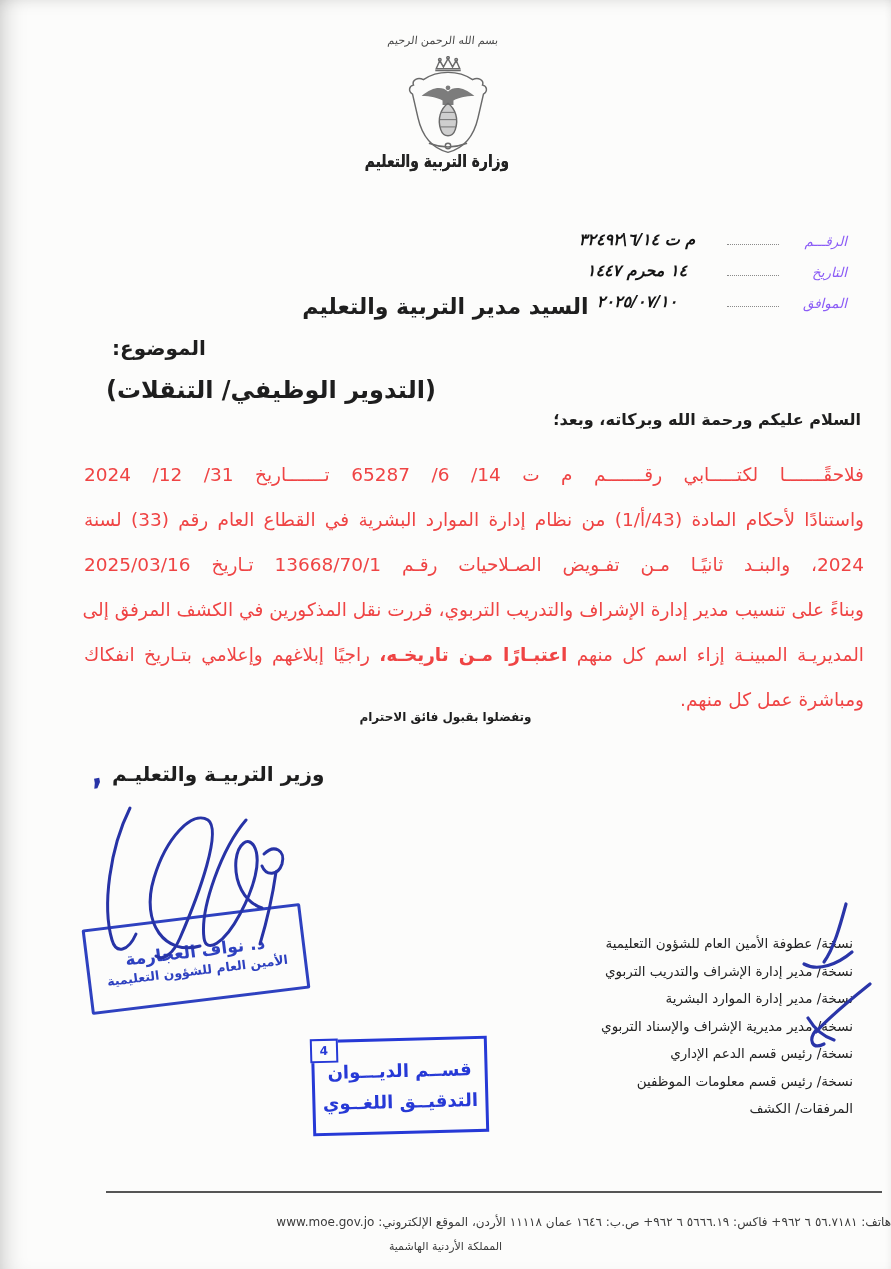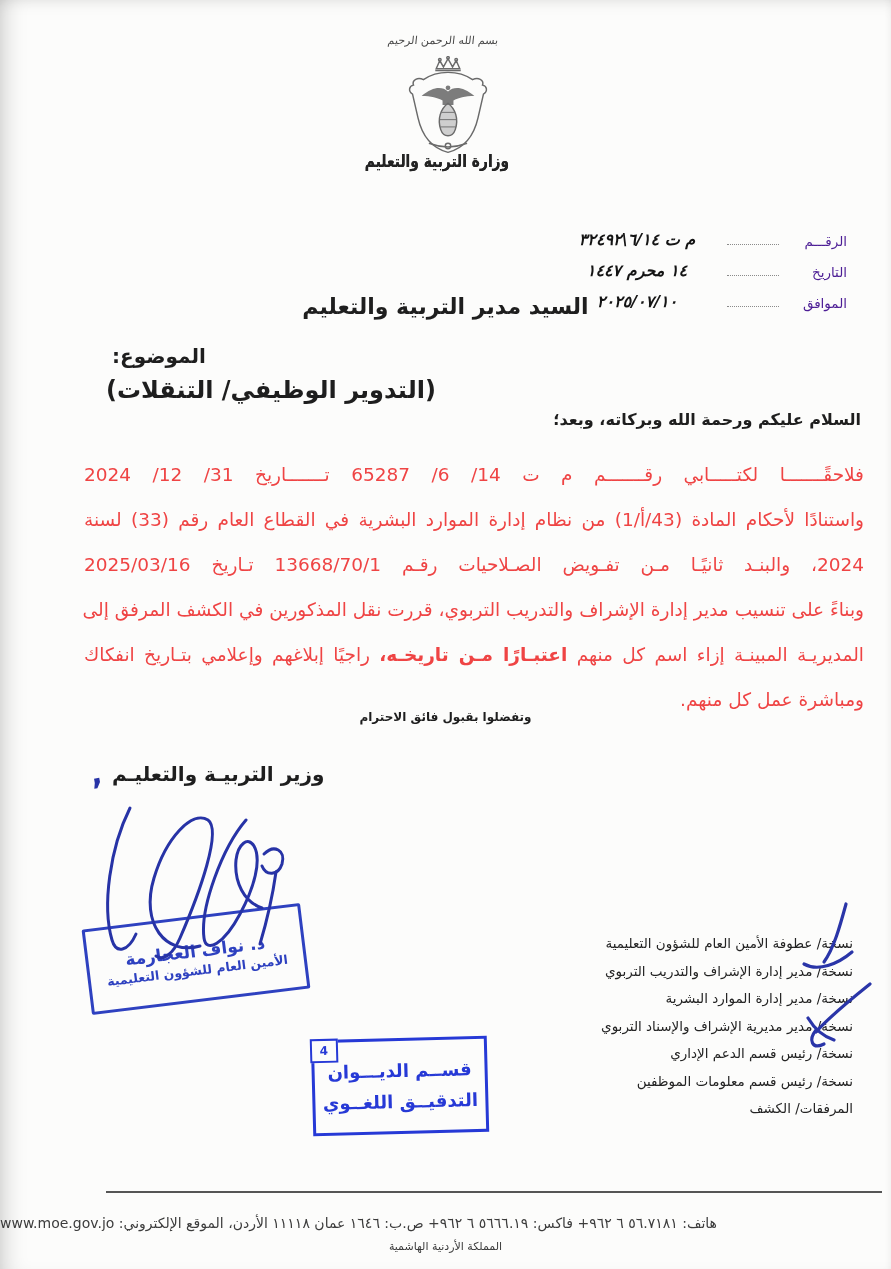--- a/index.html
+++ b/index.html
@@ -21,26 +21,26 @@
   .bismillah{top:34px;left:358px;width:170px;text-align:center;
     font-size:11px;color:#4a4a4a;transform:skewX(-6deg);letter-spacing:-.3px;}
   .emblem{top:56px;left:393px;width:110px;height:100px;}
   .ministry-name{top:152px;left:327px;width:220px;text-align:center;
     font-size:15px;font-weight:bold;color:#232323;letter-spacing:-.4px;
     transform:scale(.92,1.15);text-shadow:0 0 .6px #232323;}
 
   
   .ref-block{top:218px;right:44px;width:300px;direction:rtl;}
   .ref-row{display:flex;align-items:flex-end;height:31px;}
-  .ref-label{flex:0 0 64px;font-size:13.5px;color:#4c1d95;white-space:nowrap;}
+  .ref-label{flex:0 0 64px;font-size:13.5px;color:#8b5cf6;white-space:nowrap;font-style:italic;}
   .ref-dots{flex:0 0 52px;border-bottom:1.5px dotted #8a8a8a;height:12px;margin:0 4px 4px 0;}
   .ref-value{flex:1;text-align:center;font-size:16px;font-weight:bold;white-space:nowrap;color:#141414;font-style:italic;}
 
   .addressee{top:294px;left:0;right:0;text-align:center;font-size:22px;font-weight:bold;}
-  .subject-label{top:336px;left:112px;font-size:20px;font-weight:bold;direction:rtl;margin-top:8px;}
+  .subject-label{top:336px;left:112px;font-size:20px;font-weight:bold;direction:rtl;}
   .subject-value{top:376px;left:106px;font-size:24px;font-weight:bold;direction:rtl;}
   .salutation{top:410px;right:30px;font-size:16px;font-weight:bold;direction:rtl;}
 
   
   .body-par{top:452px;left:84px;width:780px;direction:rtl;font-size:18.5px;
     line-height:45px;color:#ef4444;}
   .body-line{text-align:justify;text-align-last:justify;white-space:nowrap;}
   .body-line.last{text-align:right;text-align-last:right;}
   .body-bold{font-weight:bold;}
 
@@ -64,21 +64,21 @@
   .stamp-num{position:absolute;top:-4px;left:-4px;width:24px;height:20px;
     border:2.5px solid #2639d6;background:#fcfcfb;font-size:12px;font-weight:bold;
     display:flex;align-items:center;justify-content:center;color:#2639d6;}
 
   .cc-list{top:930px;right:38px;direction:rtl;text-align:right;
     font-size:13.5px;line-height:27.5px;color:#232323;z-index:1;}
   .cc-checks{top:898px;left:790px;width:100px;height:158px;z-index:2;}
 
   .footer-line{top:1191px;left:106px;width:776px;border-top:2px solid #555;}
   .footer-kingdom{top:1240px;left:0;right:0;text-align:center;font-size:11px;color:#3c3c3c;}
-  .footer-contact{top:1215px;left:0;right:0;text-align:left;font-size:14px;color:#3c3c3c;direction:rtl;}
+  .footer-contact{top:1215px;left:0;right:0;text-align:right;font-size:12px;color:#3c3c3c;direction:rtl;}
 </style>
 </head>
 <body>
 
 <div class="page">
 
   <div class="abs bismillah">بسم الله الرحمن الرحيم</div>
 
   <svg class="abs emblem" viewBox="0 0 110 110" fill="none" stroke="#6a6a6a" stroke-width="1.6">
 

